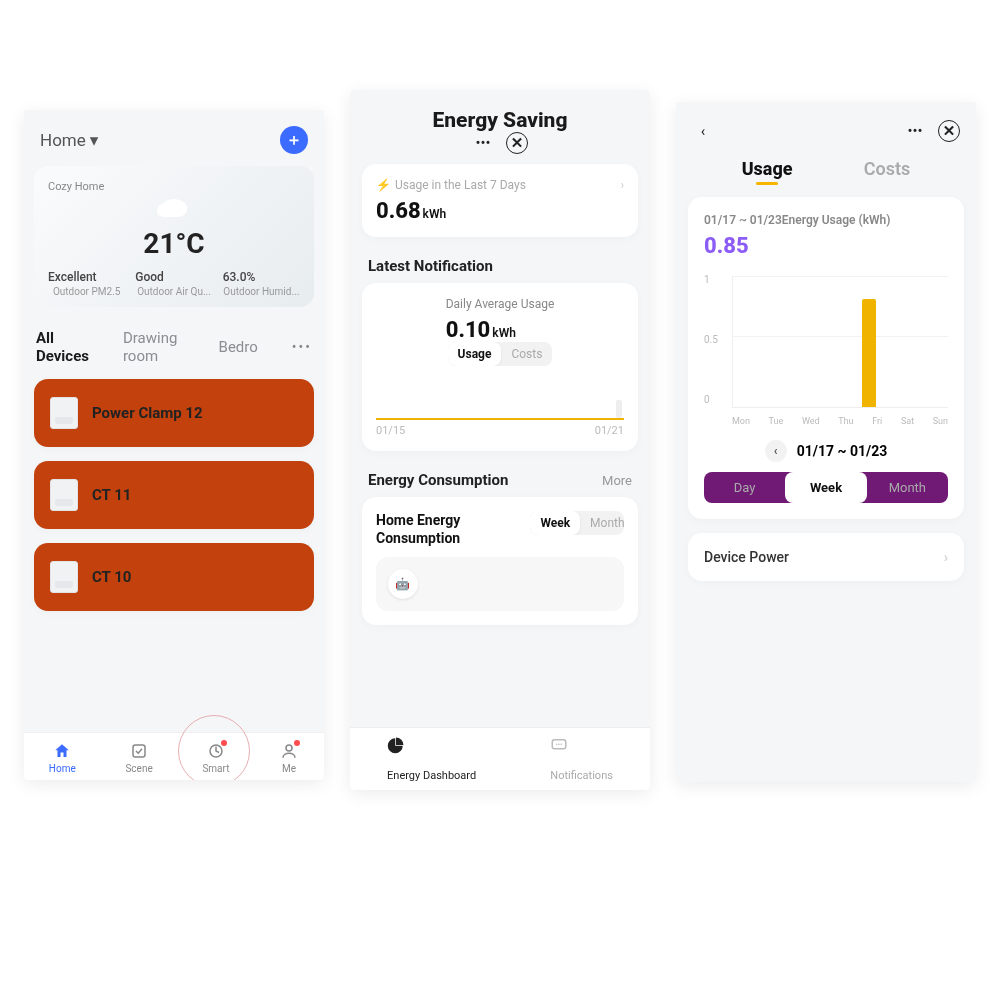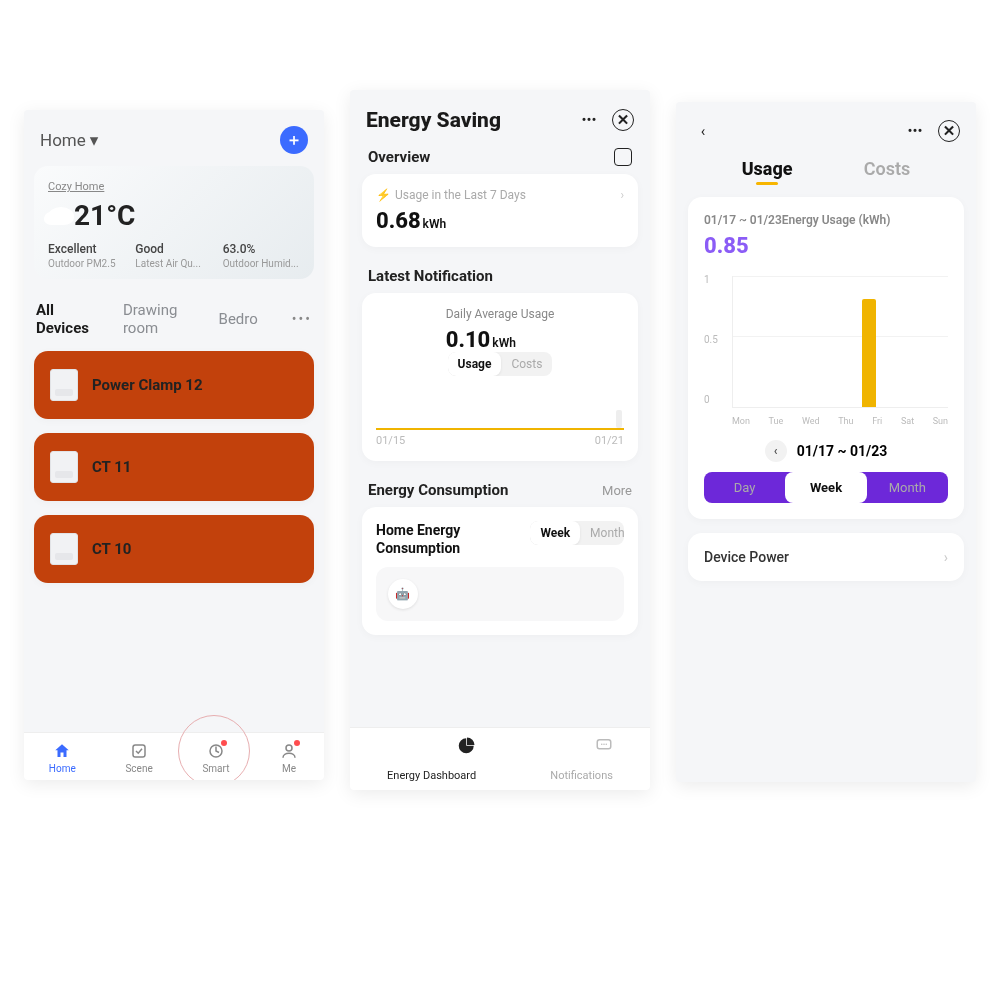--- a/index.html
+++ b/index.html
@@ -39,28 +39,28 @@
   .plus-btn {
     width:28px; height:28px; border-radius:50%; background:#3b6bff;
     display:flex; align-items:center; justify-content:center; color:#fff; font-weight:700;
   }
   .weather-card {
     margin: 4px 10px 12px;
     background: linear-gradient(135deg,#fafbfc 0%, #e7ecef 100%);
     border-radius:14px;
     padding:14px 14px 10px;
   }
-  .cozy { font-size:11px; color:#888; margin-bottom:6px;text-decoration:underline;}
-  .temp-row { display:flex; align-items:center; margin-bottom:10px;}
+  .cozy { font-size:11px; color:#888; margin-bottom:6px;}
+  .temp-row { display:flex; align-items:center; gap:10px; margin-bottom:10px;flex-direction:column;}
   .cloud-ic { width:26px; height:18px; background:#fff; border-radius:50% 50% 40% 40%; box-shadow:-6px 2px 0 -2px #fff; }
   .temp { font-size:28px; font-weight:700; color:#222;}
   .metrics-row { display:flex; gap:10px;}
   .metric { flex:1; }
   .metric-top { font-size:12px; color:#444; font-weight:500;}
-  .metric-bot { font-size:10px; color:#999; margin-top:2px; white-space:nowrap; overflow:hidden; text-overflow:ellipsis;}
+  .metric-bot { font-size:10px; color:#999; margin-top:2px; white-space:nowrap; overflow:hidden; text-overflow:ellipsis;text-align:center;}
 
   .tabs-row {
     display:flex; align-items:center; gap:34px;
     padding:10px 12px 6px;
     font-size:15px; color:#8a8d92;
   }
   .tabs-row .active { color:#1b1b1b; font-weight:700;}
   .dots3 { letter-spacing:2px; color:#888; font-size:14px;}
 
   .devices { padding:8px 10px 0; display:flex; flex-direction:column; gap:14px;}
@@ -86,21 +86,21 @@
   .nav-item.active { color:#3b6bff;}
   .nav-ic { width:20px; height:20px; display:flex; align-items:center; justify-content:center;}
   .badge-dot { width:6px; height:6px; background:#ff4d4f; border-radius:50%; position:absolute; transform:translate(8px,-8px);}
   .smart-circle {
     position:absolute; width:72px; height:72px; border:1px solid #e7aeb0; border-radius:50%;
     left:50%; transform:translateX(4px); top:-18px;
     pointer-events:none;
   }
 
   
-  .p2-header { display:flex; align-items:center; justify-content:space-between; padding:18px 16px 10px;}
+  .p2-header { display:flex; align-items:center; justify-content:flex-start; padding:18px 16px 10px;flex-direction:column;}
   .p2-title { font-size:21px; font-weight:800; color:#1a1a1a;}
   .hdract { display:flex; gap:12px; align-items:center;}
   .ic-dots, .ic-close, .ic-hex, .ic-back {
     width:22px; height:22px; display:flex; align-items:center; justify-content:center;
     color:#222; font-size:15px;
   }
   .ic-close { border:1.5px solid #222; border-radius:50%; font-weight:700; }
   .ic-hex { border:1.5px solid #222; transform:rotate(0deg); border-radius:4px; width:18px; height:18px; }
 
   .sect-hdr { display:flex; align-items:center; justify-content:space-between; padding:6px 18px 8px; }
@@ -145,21 +145,21 @@
 
   .legend { display:flex; gap:16px; padding:6px 18px 10px; font-size:11px; color:#888; align-items:center;}
   .sq { width:9px; height:9px; display:inline-block; margin-right:4px; border-radius:2px;}
   .sq.o { background:#f0b400;}
   .sq.b { background:#3ad0e6;}
 
   .p2-bottom {
     margin-top:auto; background:#fff; border-top:1px solid #eee;
     display:flex; justify-content:space-around; padding:8px 0;
   }
-  .p2-nav { display:flex; flex-direction:column; align-items:flex-end; gap:15px; font-size:11px; color:#aaa;}
+  .p2-nav { display:flex; flex-direction:column; align-items:flex-start; gap:15px; font-size:11px; color:#aaa;}
   .p2-nav.active { color:#222;}
 
   
   .p3-header { display:flex; align-items:center; justify-content:space-between; padding:18px 16px 6px;}
   .uc-tabs { display:flex; justify-content:space-around; padding:10px 30px 14px; font-size:18px; color:#aaa; font-weight:600;}
   .uc-tabs .act { color:#111; font-weight:800; position:relative;}
   .uc-tabs .act::after { content:""; position:absolute; left:50%; transform:translateX(-50%); bottom:-6px; width:22px; height:3px; background:#f7b500; border-radius:2px;}
 
   .p3-card { background:#fff; border-radius:14px; margin:4px 12px 14px; padding:16px; box-shadow:0 2px 8px rgba(0,0,0,0.03);}
   .range-lbl { font-size:12px; color:#888; font-weight:600;}
@@ -168,21 +168,21 @@
   .bar-chart { height:150px; position:relative; margin-top:18px;}
   .grid-lbl { position:absolute; left:0; font-size:10px; color:#bbb;}
   .bar-area { position:absolute; left:28px; right:0; top:0; bottom:18px; border-left:1px solid #eee; border-bottom:1px solid #eee;}
   .grid-line { position:absolute; left:0; right:0; height:1px; background:#f2f2f2;}
   .fri-bar { position:absolute; bottom:0; width:14px; background:#f0b400; border-radius:2px 2px 0 0;}
   .day-row { position:absolute; left:28px; right:0; bottom:0; display:flex; justify-content:space-between; font-size:9px; color:#bbb;}
 
   .range-ctrl { display:flex; align-items:center; justify-content:center; gap:10px; margin:14px 0 10px; font-size:14px; font-weight:700;}
   .chev { width:22px; height:22px; background:#f2f2f2; border-radius:50%; display:flex; align-items:center; justify-content:center; font-size:12px; color:#555;}
 
-  .seg3 { display:flex; background:#6d28d9; border-radius:8px; overflow:hidden; font-size:13px;}
+  .seg3 { display:flex; background:#701a75; border-radius:8px; overflow:hidden; font-size:13px;}
   .seg3 > div { flex:1; text-align:center; padding:8px 0; color:#aaa;}
   .seg3 > div.active { background:#fff; color:#111; font-weight:700; border-radius:8px;}
 
   .dev-power {
     background:#fff; border-radius:14px; margin:0 12px; padding:16px;
     display:flex; align-items:center; justify-content:space-between;
     font-size:14px; color:#333; font-weight:500;
     box-shadow:0 2px 8px rgba(0,0,0,0.03);
   }
 
@@ -210,21 +210,21 @@
         <div class="cloud-ic"></div>
         <div class="temp">21°C</div>
       </div>
       <div class="metrics-row">
         <div class="metric">
           <div class="metric-top">Excellent</div>
           <div class="metric-bot">Outdoor PM2.5</div>
         </div>
         <div class="metric">
           <div class="metric-top">Good</div>
-          <div class="metric-bot">Latest Air Qu...</div>
+          <div class="metric-bot">Outdoor Air Qu...</div>
         </div>
         <div class="metric">
           <div class="metric-top">63.0%</div>
           <div class="metric-bot">Outdoor Humid...</div>
         </div>
       </div>
     </div>
 
     <div class="tabs-row">
       <span class="active">All Devices</span>
@@ -292,24 +292,20 @@
 
   <div class="phone phone2">
     <div class="p2-header">
       <div class="p2-title">Energy Saving</div>
       <div class="hdract">
         <div class="ic-dots">•••</div>
         <div class="ic-close">✕</div>
       </div>
     </div>
 
-    <div class="sect-hdr">
-      <div class="t">Overview</div>
-      <div class="ic-hex"></div>
-    </div>
 
     <div class="card">
       <div class="usage-row">
         <div><span class="bolt">⚡</span><span>Usage in the Last 7 Days</span></div>
         <span style="color:#ccc;">›</span>
       </div>
       <div class="big-val">
         <span>0.68</span><span class="unit">kWh</span>
       </div>
     </div>

